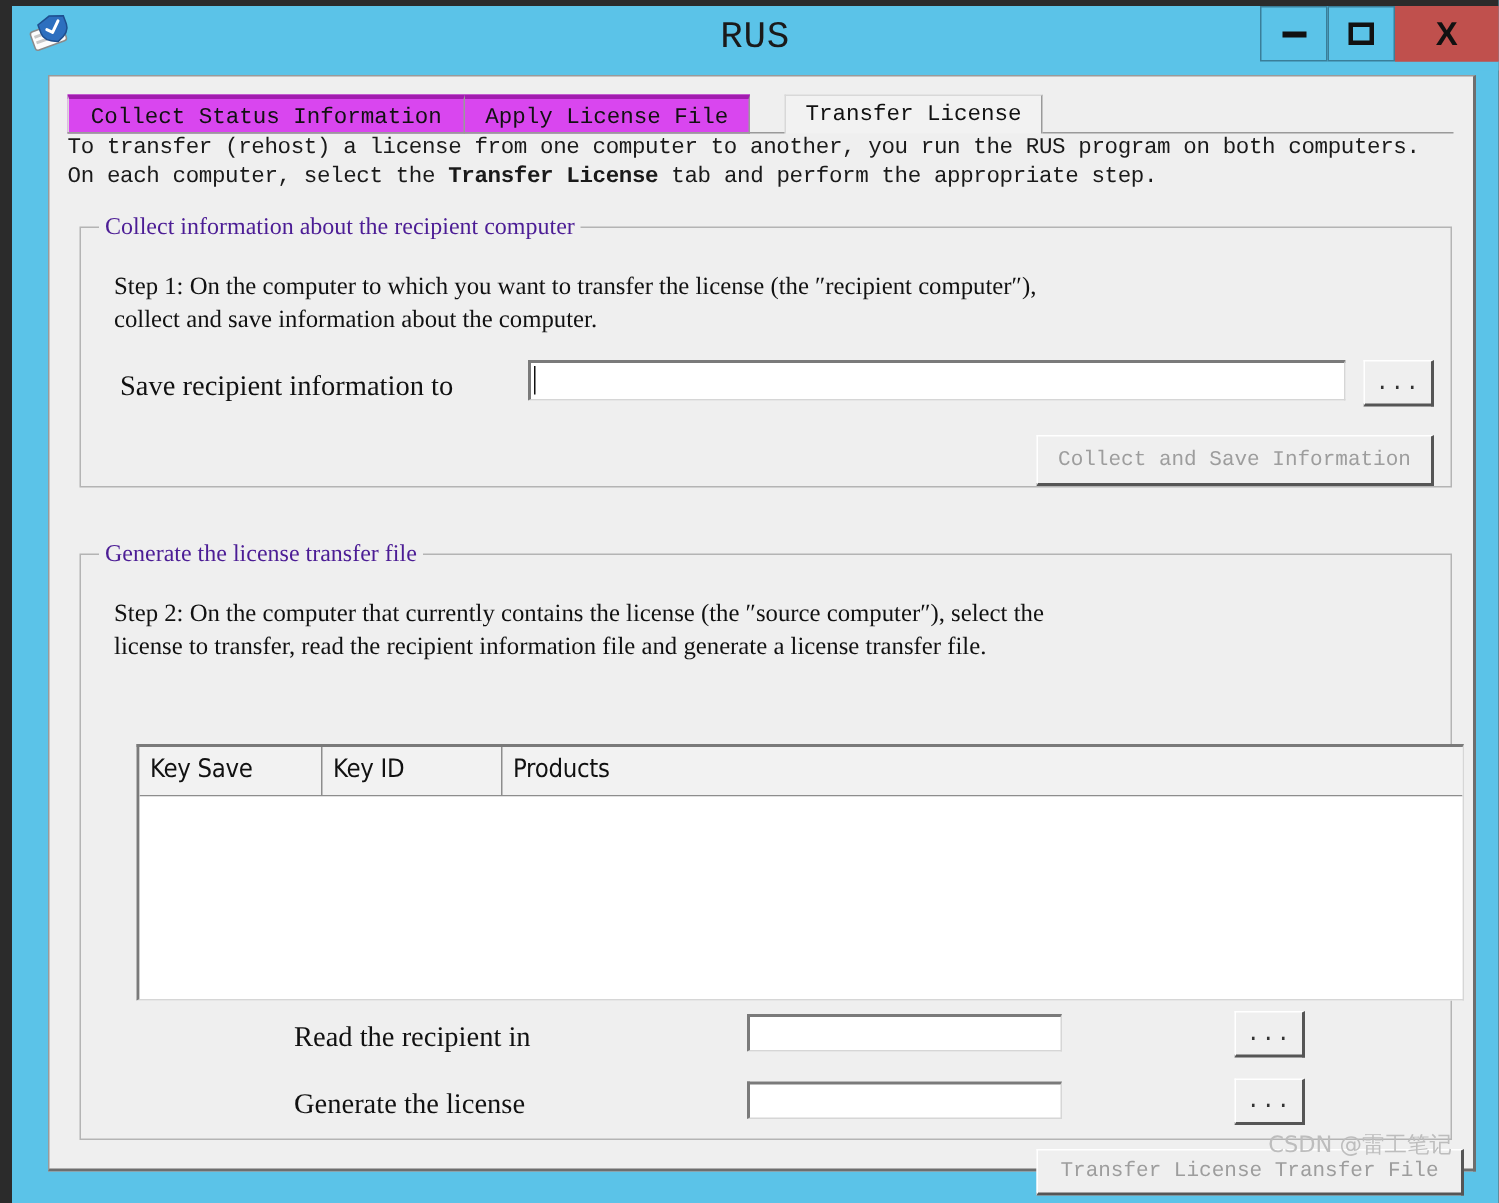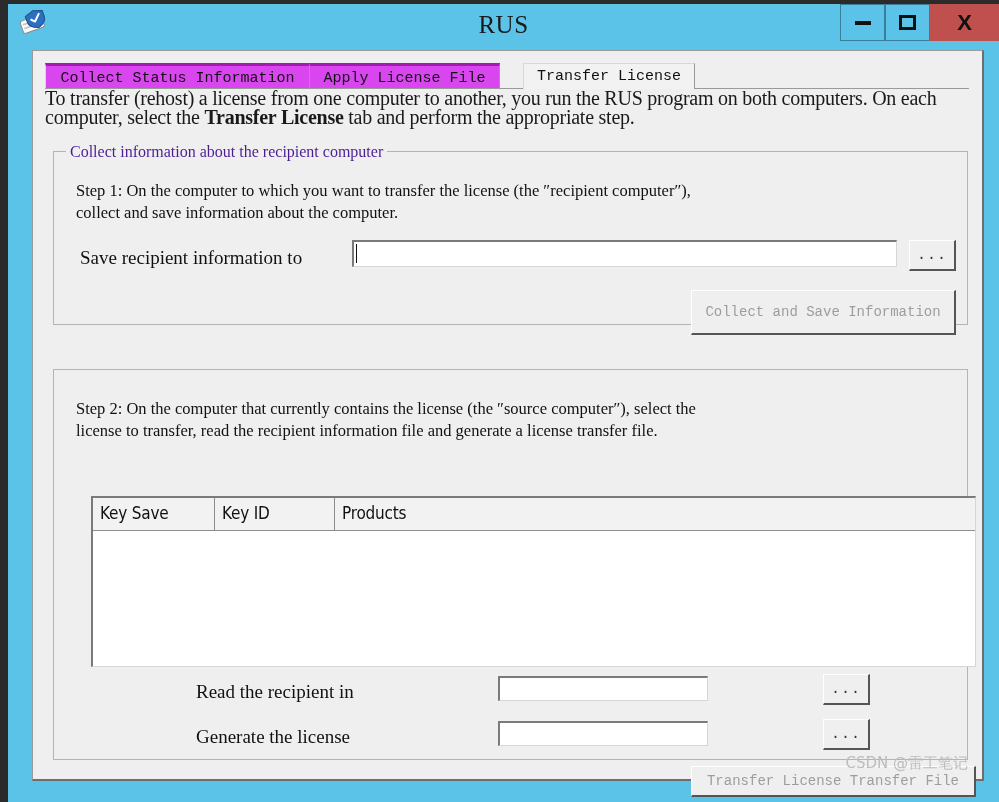--- a/index.html
+++ b/index.html
@@ -41,21 +41,21 @@
     width: 32px; height: 30px;
   }
   #title-text {
     position: absolute;
     left: 0; top: 0;
     width: 991px; height: 47px;
     line-height: 50px;
     text-align: center;
     font-size: 25px;
     color: #1a1a1a;
-    font-family: Liberation Serif, serif;
+    font-family: Liberation Mono, monospace;
     letter-spacing: 0.5px;
     pointer-events: none;
   }
   .winbtn {
     position: absolute;
     top: 4px;
     height: 37px;
     border: 1px solid #3a7e99;
     box-sizing: border-box;
     background: #5BC3E8;
@@ -130,22 +130,22 @@
   }
   #tab-underline-right {
     position: absolute; left: 650px; top: 25px; width: 274px; height: 1px; background: #9a9a9a;
   }
 
   
   #intro {
     position: absolute;
     left: 12px; top: 38px;
     width: 925px;
-    font-family: Liberation Serif, serif;
-    font-size: 20px;
+    font-family: Liberation Mono, monospace;
+    font-size: 15px;
     color: #1a1a1a;
     line-height: 19px;
     letter-spacing: -0.25px;
   }
   #intro b { font-weight: bold; }
 
   
   .groupbox {
     position: absolute;
     border: 1px solid #b4b4b4;
@@ -333,24 +333,25 @@
       <div class="step-text" id="step1-text">Step 1: On the computer to which you want to transfer the license (the ″recipient computer″),
 collect and save information about the computer.</div>
 
       <div class="field-label" style="left:26px; top:95px;">Save recipient information to</div>
 
       <div class="textinput" style="left:298px; top:88px; width:545px; height:27px;" title=""></div>
       <div class="caret" style="left:302px; top:92px; height:19px;"></div>
 
       <div class="btn dots" style="left:855px; top:88px; width:47px; height:31px;">...</div>
 
-      <div class="btn disabled" style="left:637px; top:138px; width:265px; height:45px;">Collect and Save Information</div>
+      <div class="btn disabled" style="left:637px; top:138px; width:265px; height:34px;">Collect and Save Information</div>
     </div>
 
     <div class="groupbox" id="group2">
+      <div class="group-title">Generate the license transfer file</div>
 
       <div class="step-text" id="step2-text">Step 2: On the computer that currently contains the license (the ″source computer″), select the
 license to transfer, read the recipient information file and generate a license transfer file.</div>
 
       <div id="gridwrap">
         <div id="gridheader">
           <div class="gridcol" style="width:122px;">Key Save</div>
           <div class="gridcol" style="width:120px;">Key ID</div>
           <div class="gridcol last" style="flex:1;">Products</div>
         </div>

